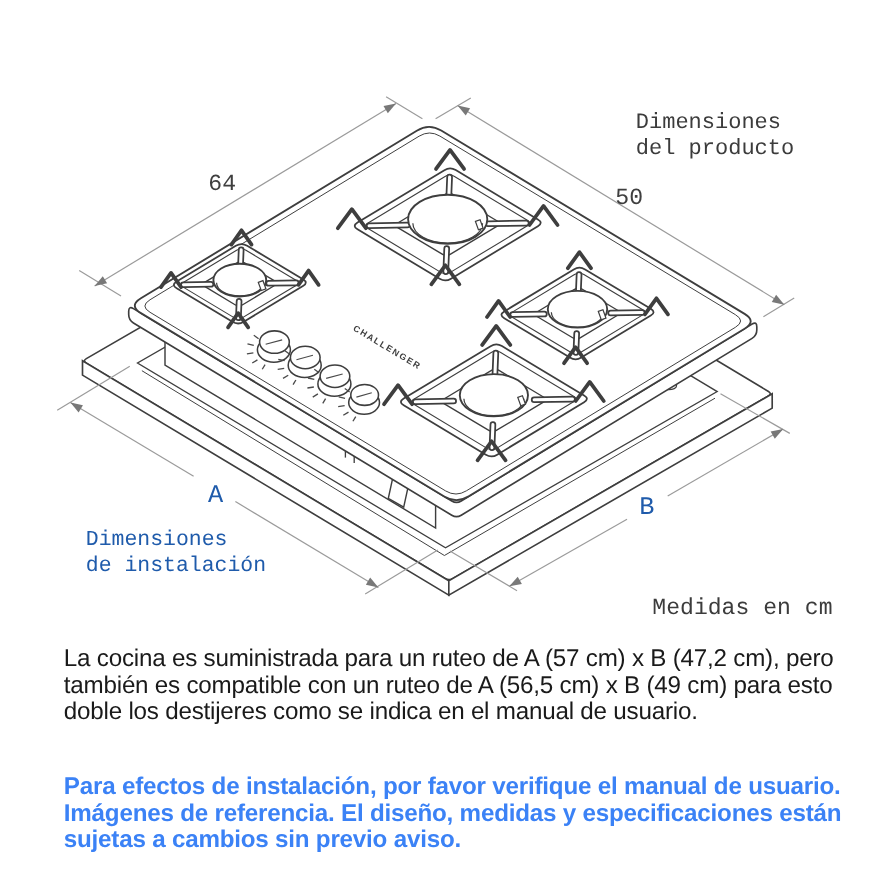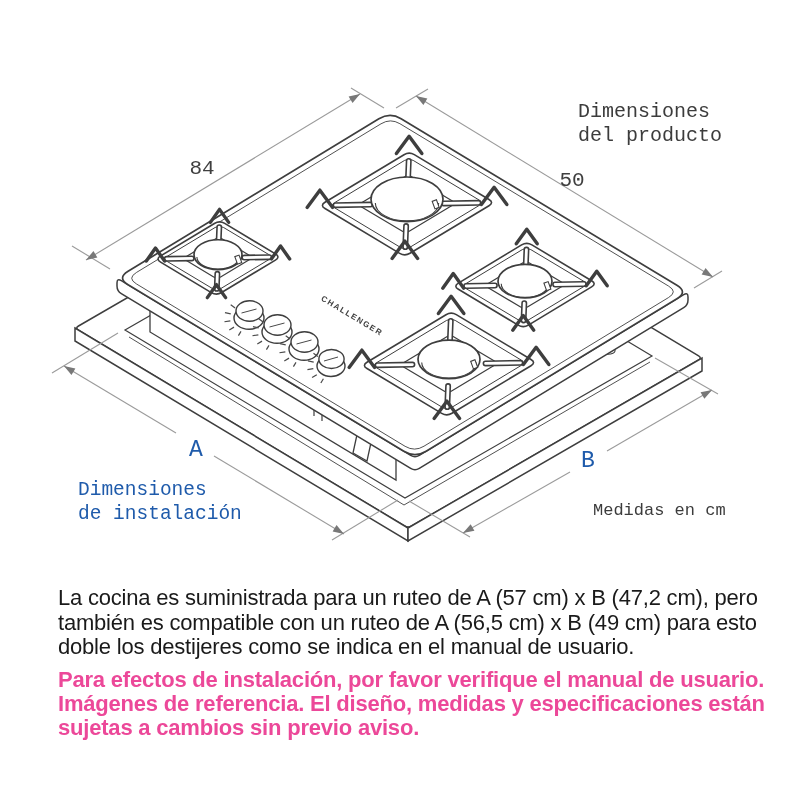--- a/index.html
+++ b/index.html
@@ -8,21 +8,21 @@
   .stage svg{position:absolute;left:0;top:0;}
   .lbl{position:absolute;color:#3c3c3c;white-space:pre-line;line-height:24px;font-size:20px;font-family:Liberation Mono, monospace;}
   .lbl-center{transform:translate(-50%,-50%);white-space:nowrap;}
   .blue{color:#1f5bab;}
   .dimnum{font-size:21px;color:#3f3f3f;}
   .ab{font-size:23px;}
   .brand{position:absolute;left:352px;top:316px;transform:translate(-50%,-50%) rotate(31deg);
          font-size:8px;font-weight:bold;letter-spacing:1.5px;color:#3f3f3f;white-space:nowrap;}
   .para{position:absolute;left:58px;width:720px;color:#1a1a1a;font-size:22px;line-height:24.5px;
         letter-spacing:-0.2px;white-space:pre-line;}
-  .para.bold{font-weight:bold;line-height:24px;color:#ec4899;}
+  .para.bold{font-weight:bold;line-height:24px;color:#3b82f6;margin-top:35px;}
 </style>
 </head>
 <body>
 
 <div class="stage">
 
   <svg id="iso" width="800" height="575" viewBox="0 0 800 575">
       <g>
         <path d="M365.5,160.0 Q369,158 372.4,160.1 L698.6,355.9 Q702,358 698.5,360.0 L411.5,526.0 Q408,528 404.6,525.9 L78.4,330.1 Q75,328 78.5,326.0 Z" fill="#fff" stroke="#3e3e3e" stroke-width="1.5"></path>
         <path d="M75,328 L408,528 L408,541 L75,341 Z" fill="#fff" stroke="#3e3e3e" stroke-width="1.5"></path>
@@ -184,29 +184,29 @@
         <polygon points="86,260 93.44005743635381,251.05094723762585 97.37738726633447,257.55151904400907" fill="#787878"></polygon>
         <polygon points="713,277 701.6285400375776,274.52413685292873 705.5815075716142,268.0330623906496" fill="#787878"></polygon>
         <polygon points="416,96 427.3704504850457,98.48049506492627 423.4148391631618,104.96995876157978" fill="#787878"></polygon>
         <polygon points="344,534 332.61148773671613,531.6037970809983 336.5189212732798,525.0852111026333" fill="#787878"></polygon>
         <polygon points="64,366 75.38993038142193,368.3894530559025 71.48636079423265,374.9103536438559" fill="#787878"></polygon>
         <polygon points="712,390 704.3509007692235,398.77104788253564 700.5680181850892,392.17940170311635" fill="#787878"></polygon>
         <polygon points="463,533 470.65267145093475,524.2320686781859 474.43286863788586,530.825255254324" fill="#787878"></polygon>
       </g>
     </svg>
 
-  <div class="lbl lbl-center dimnum" style="left:202px;top:169px;">84</div>
+  <div class="lbl lbl-center dimnum" style="left:202px;top:169px;">64</div>
   <div class="lbl lbl-center dimnum" style="left:572px;top:181px;">50</div>
   <div class="lbl" style="left:578px;top:100px;">Dimensiones
 del producto</div>
   <div class="lbl lbl-center ab blue" style="left:196px;top:450px;">A</div>
   <div class="lbl lbl-center ab blue" style="left:588px;top:461px;">B</div>
   <div class="lbl blue" style="left:78px;top:478px;font-size:19.5px;">Dimensiones
 de instalación</div>
-  <div class="lbl" style="left:593px;top:499px;font-size:17px;">Medidas en cm</div>
+  <div class="lbl" style="left:593px;top:542px;font-size:21px;">Medidas en cm</div>
   <div class="brand">CHALLENGER</div>
 
   <div class="para" style="top:586px;">La cocina es suministrada para un ruteo de A (57 cm) x B (47,2 cm), pero
 también es compatible con un ruteo de A (56,5 cm) x B (49 cm) para esto
 doble los destijeres como se indica en el manual de usuario.</div>
   <div class="para bold" style="top:668px;">Para efectos de instalación, por favor verifique el manual de usuario.
 Imágenes de referencia. El diseño, medidas y especificaciones están
 sujetas a cambios sin previo aviso.</div>
 </div>
 

